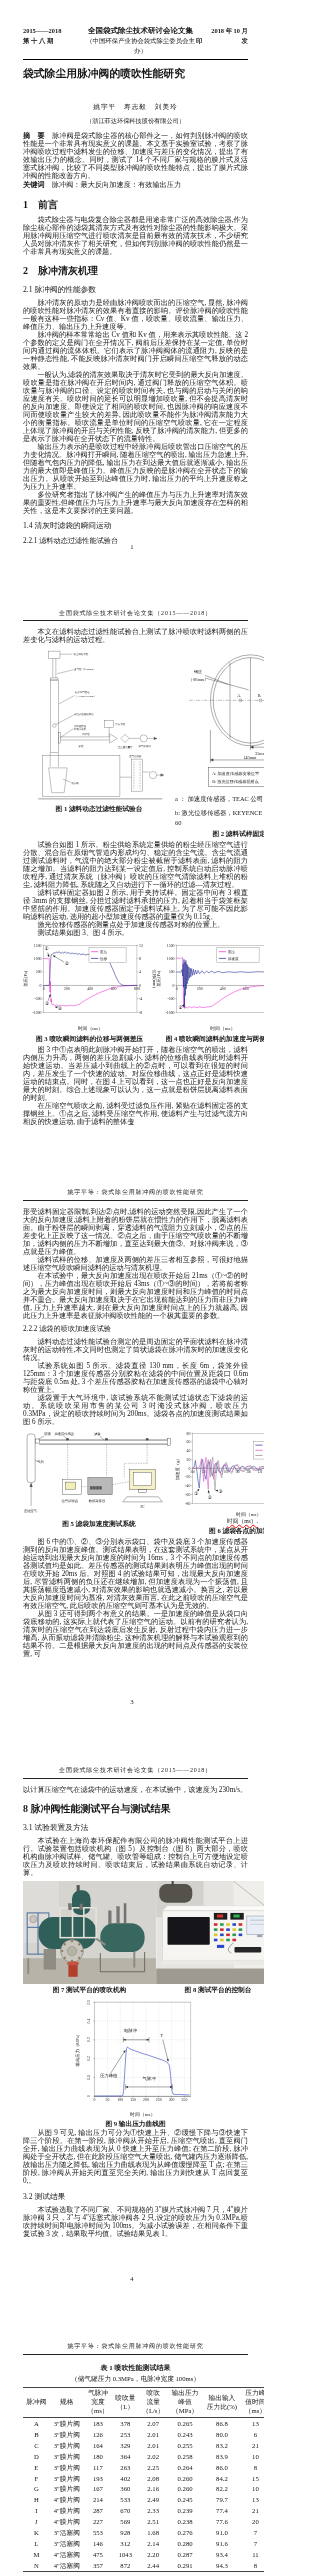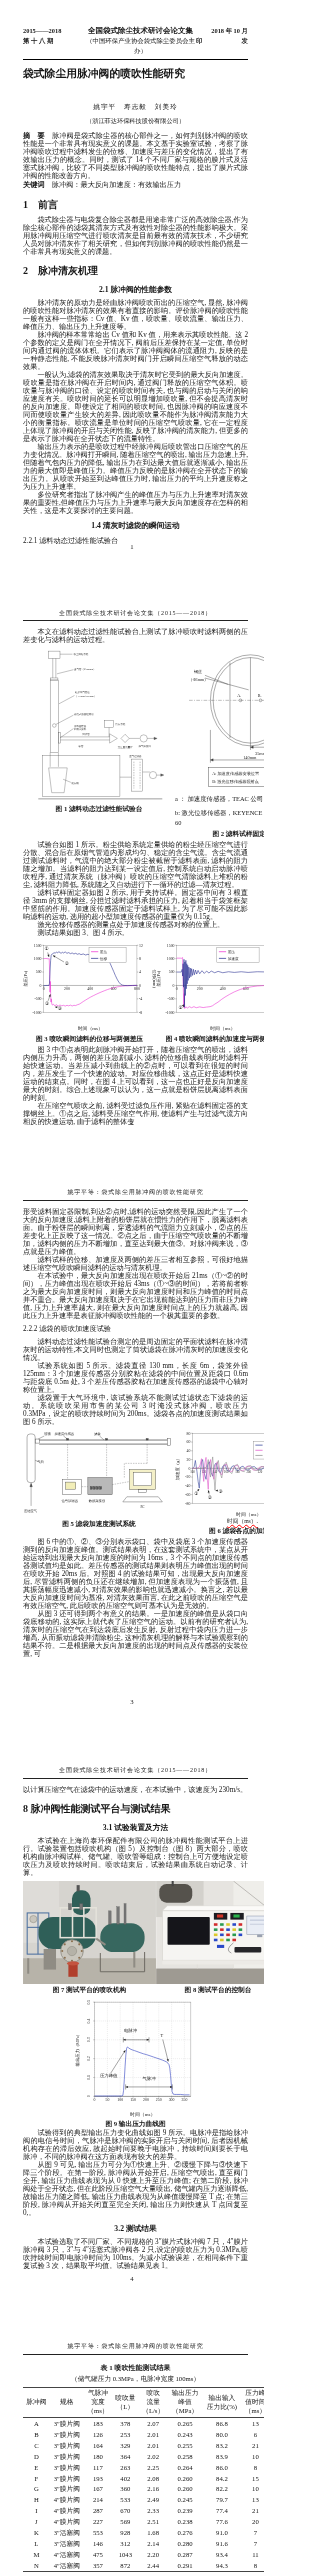--- a/index.html
+++ b/index.html
@@ -1,21 +1,21 @@
 <!DOCTYPE html>
 <html style="font-size:8.2px"><head>
 <meta charset="utf-8">
 <style>
   html,body{margin:0;padding:0;background:#ffffff;}
   body{width:331px;font-family:"Liberation Serif","DejaVu Serif",serif;color:#161616;}
   .page{position:relative;width:264px;box-sizing:border-box;padding:0 16px 0 23px;overflow:hidden;background:#fff;}
   .p{font-size:7.2px;line-height:8px;text-align:justify;margin:0;text-indent:2em;}
   .noind{text-indent:0;}
   .h1s{font-size:10px;font-weight:bold;margin:8.2px 0 4.1px;}
-  .h2s{font-size:7.7px;font-weight:bold;margin:6.7px 0 4.1px;text-align:center;}
+  .h2s{font-size:7.7px;font-weight:normal;margin:6.7px 0 4.1px;}
   .h3s{font-size:7.2px;font-weight:normal;margin:4.6px 0 3.1px;}
   .rhead{text-align:center;font-size:6px;letter-spacing:0.8px;color:#222;
          padding-bottom:2.6px;border-bottom:0.8px solid #222;margin-bottom:7.2px;}
   .masthead{display:flex;justify-content:space-between;align-items:flex-start;margin-top:26px;}
   .mast-left{width:62px;font-size:6.4px;font-weight:bold;line-height:9.8px;}
   .mast-center{flex:1;text-align:center;}
   .mast-center .l1{font-size:7.5px;font-weight:bold;line-height:10.3px;}
   .mast-center .l2{font-size:6.4px;line-height:9.8px;}
   .mast-right{width:52px;text-align:right;font-size:6.4px;font-weight:bold;line-height:9.8px;}
   .mast-right .spread{display:flex;justify-content:space-between;}
@@ -654,21 +654,20 @@
         <line x1="98.33866666666667" y1="167.70000000000002" x2="98.33866666666667" y2="177.70000000000002" stroke="#222" stroke-width="0.8"></line>
         <line x1="189.096" y1="167.70000000000002" x2="189.096" y2="177.70000000000002" stroke="#222" stroke-width="0.8"></line>
         <line x1="143.71733333333333" y1="172.70000000000002" x2="98.33866666666667" y2="172.70000000000002" stroke="#222" stroke-width="0.8"></line>
         <polygon points="98.33866666666667,172.70000000000002 102.83866666666667,174.70000000000002 102.83866666666667,170.70000000000002" fill="#222"></polygon>
         <line x1="143.71733333333333" y1="172.70000000000002" x2="189.096" y2="172.70000000000002" stroke="#222" stroke-width="0.8"></line>
         <polygon points="189.096,172.70000000000002 184.596,170.70000000000002 184.596,174.70000000000002" fill="#222"></polygon>
       </svg>
     <div class="figcap">图 9  输出压力曲线图</div>
   </div>
 
-  <p class="p">试验得到的典型输出压力变化曲线如图 9 所示。电脉冲是指给脉冲阀的电信号时间，气脉冲是脉冲阀的实际开启与关闭时间, 后者因机械机构存在的滞后效应, 故起始时间要晚于电脉冲，持续时间则要长于电脉冲，不同的脉冲阀在这方面表现有较大的差异。</p>
   <p class="p">从图 9 可见, 输出压力可分为①快速上升、②缓慢下降与③快速下降三个阶段。在第一阶段, 脉冲阀从开始开启, 压缩空气喷出, 直至阀门全开, 输出压力曲线表现为从 0 快速上升至压力峰值; 在第二阶段, 脉冲阀处于全开状态, 但在此阶段压缩空气大量喷出, 储气罐内压力逐渐降低, 故输出压力随之降低, 输出压力曲线表现为从峰值缓慢降至 T 点; 在第三阶段, 脉冲阀从开始关闭直至完全关闭, 输出压力则快速从 T 点回复至 0,。</p>
   <div class="h2s">3.2  测试结果</div>
   <p class="p">本试验选取了不同厂家、不同规格的 3″膜片式脉冲阀 7 只，4″膜片脉冲阀 3 只，3″与 4″活塞式脉冲阀各 2 只,设定的喷吹压力为 0.3MPa,喷吹持续时间即电脉冲时间为 100ms。为减小试验误差，在相同条件下重复试验 3 次，结果取平均值。试验结果见表 1。</p>
   <div class="pagenum" style="bottom:56px">4</div>
 </div>
 
 <div class="page" style="height:580px">
   <div style="height:4.1px"></div>
   <div class="rhead">姚宇平等：袋式除尘用脉冲阀的喷吹性能研究</div>
   <div class="t1wrap">

